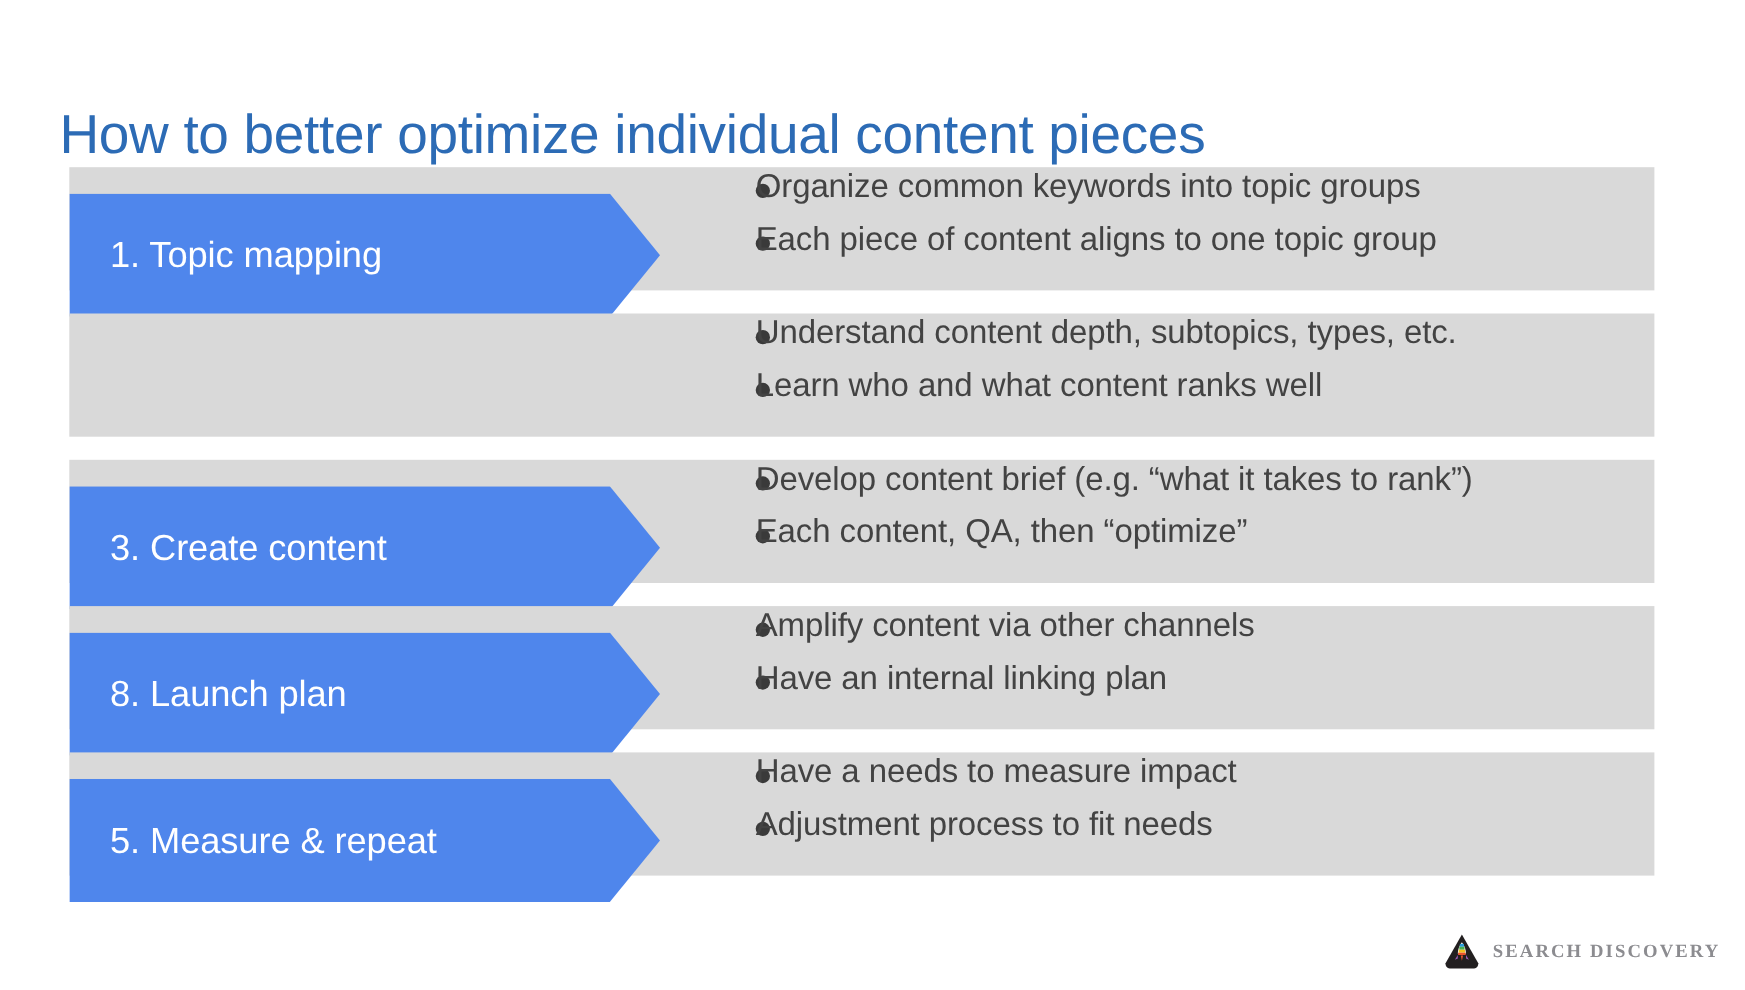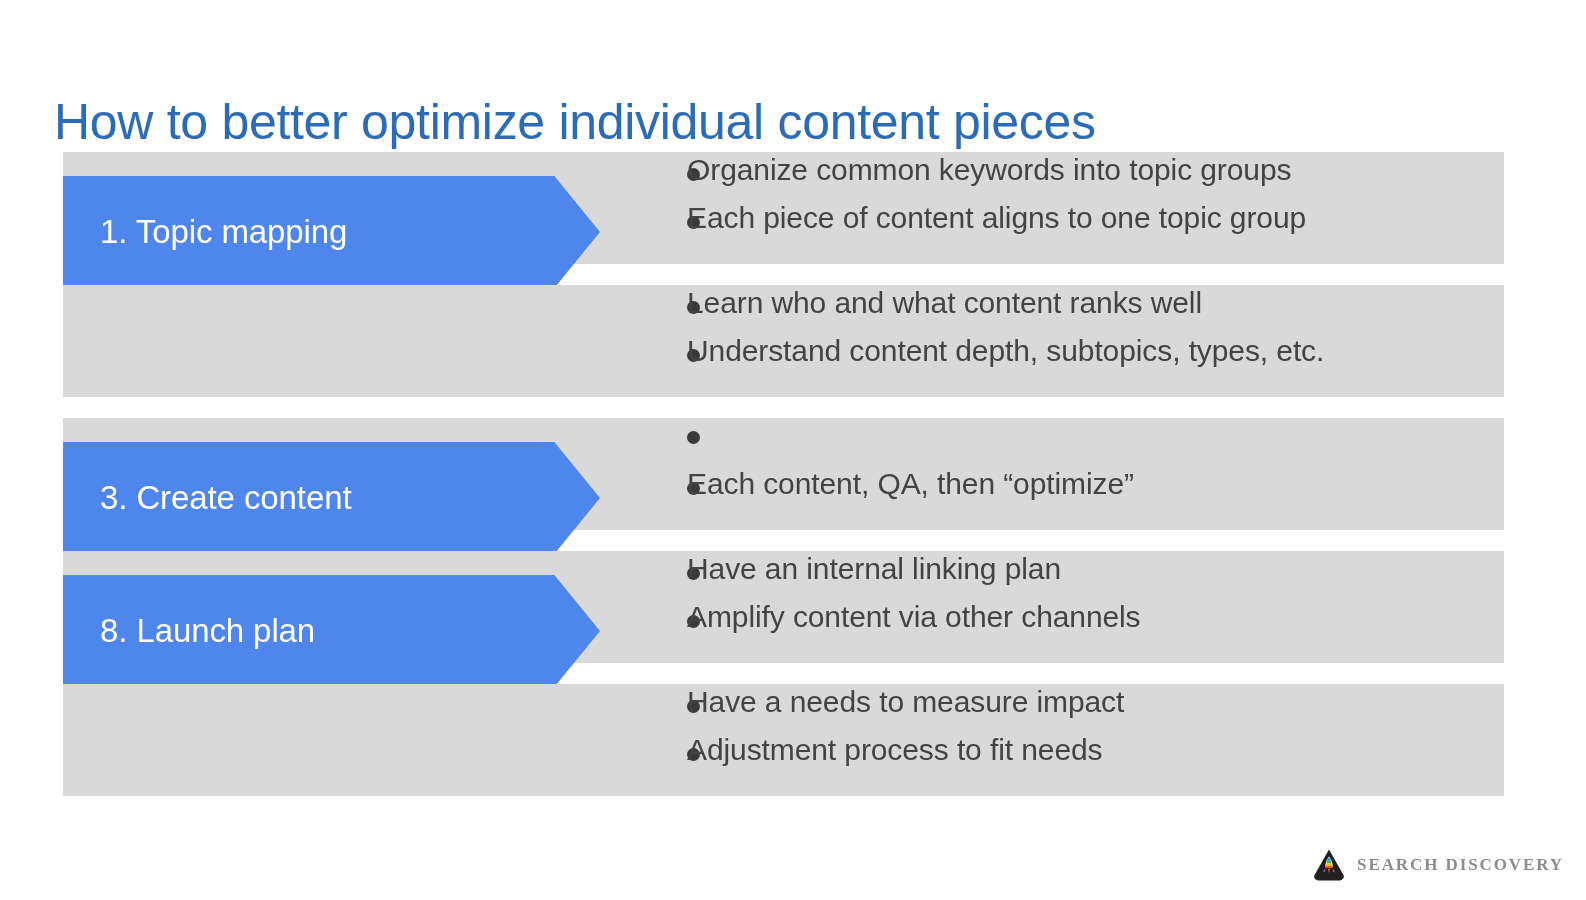--- a/index.html
+++ b/index.html
@@ -184,73 +184,77 @@
       <div class="step-chevron">
         <span class="step-label">1. Topic mapping</span>
       </div>
     </div>
 
     <div class="process-row">
       <div class="row-panel"></div>
       <div class="row-bullets">
         <div class="bullet-item">
           <span class="bullet-dot"><span></span></span>
+          <span class="bullet-text">Understand content depth, subtopics, types, etc.</span>
+        </div>
+        <div class="bullet-item">
+          <span class="bullet-dot"><span></span></span>
           <span class="bullet-text">Learn who and what content ranks well</span>
         </div>
-        <div class="bullet-item">
-          <span class="bullet-dot"><span></span></span>
-          <span class="bullet-text">Understand content depth, subtopics, types, etc.</span>
-        </div>
-      </div>
-    </div>
-
-    <div class="process-row">
-      <div class="row-panel"></div>
-      <div class="row-bullets">
-        <div class="bullet-item">
-          <span class="bullet-dot"><span></span></span>
+      </div>
+    </div>
+
+    <div class="process-row">
+      <div class="row-panel"></div>
+      <div class="row-bullets">
+        <div class="bullet-item">
+          <span class="bullet-dot"><span></span></span>
+          <span class="bullet-text">Develop content brief (e.g. “what it takes to rank”)</span>
         </div>
         <div class="bullet-item">
           <span class="bullet-dot"><span></span></span>
           <span class="bullet-text">Each content, QA, then “optimize”</span>
         </div>
       </div>
       <div class="step-chevron">
         <span class="step-label">3. Create content</span>
       </div>
     </div>
 
     <div class="process-row">
       <div class="row-panel"></div>
       <div class="row-bullets">
         <div class="bullet-item">
           <span class="bullet-dot"><span></span></span>
+          <span class="bullet-text">Amplify content via other channels</span>
+        </div>
+        <div class="bullet-item">
+          <span class="bullet-dot"><span></span></span>
           <span class="bullet-text">Have an internal linking plan</span>
         </div>
-        <div class="bullet-item">
-          <span class="bullet-dot"><span></span></span>
-          <span class="bullet-text">Amplify content via other channels</span>
-        </div>
       </div>
       <div class="step-chevron">
         <span class="step-label">8. Launch plan</span>
       </div>
     </div>
 
     <div class="process-row">
       <div class="row-panel"></div>
       <div class="row-bullets">
         <div class="bullet-item">
           <span class="bullet-dot"><span></span></span>
           <span class="bullet-text">Have a needs to measure impact</span>
         </div>
         <div class="bullet-item">
           <span class="bullet-dot"><span></span></span>
           <span class="bullet-text">Adjustment process to fit needs</span>
         </div>
+      </div>
+      <div class="step-chevron">
+        <span class="step-label">5. Measure &amp; repeat</span>
       </div>
     </div>
 
   </div>
 
   <div id="footer-logo">
     <svg id="logo-mark" viewBox="0 0 64 64" aria-hidden="true">
       <path d="M32 3 L60 52 a8 8 0 0 1 -7 9 L11 61 a8 8 0 0 1 -7 -9 Z" fill="#221F20"></path>
       <path d="M32 16 c5 6 7 13 7 20 l-14 0 c0 -7 2 -14 7 -20 Z" fill="#FFFFFF"></path>
       <rect x="28.5" y="19" width="7" height="5" fill="#2B9CD8"></rect>

